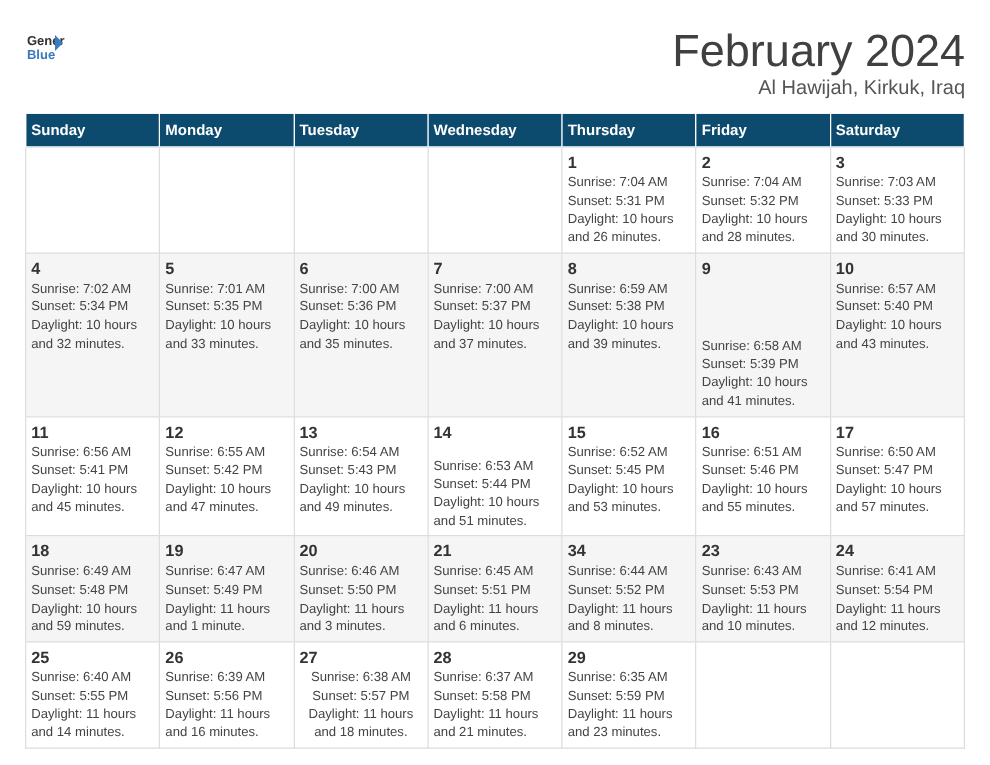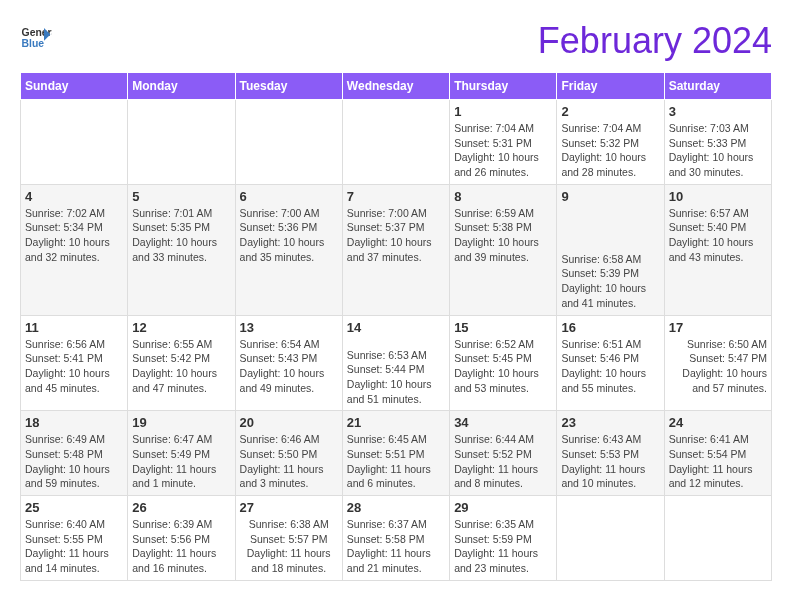--- a/index.html
+++ b/index.html
@@ -24,33 +24,33 @@
     .logo-icon {
       width: 32px;
       height: 32px;
     }
     .title-block {
       text-align: right;
     }
     .month-title {
       font-size: 36px;
       font-weight: normal;
-      color: #6d28d9;
+      color: #404040;
     }
     .location {
       font-size: 16px;
       color: #555;
     }
     table {
       width: 100%;
       border-collapse: collapse;
       font-size: 11px;
     }
     thead th {
-      background-color: #8b5cf6;
+      background-color: #0c4a6e;
       color: #fff;
       padding: 6px 4px;
       text-align: left;
       font-size: 12px;
       font-weight: bold;
       border: 1px solid #fff;
     }
     tbody td {
       vertical-align: top;
       border: 1px solid #ddd;
@@ -83,20 +83,21 @@
 <div class="header">
   <div class="logo">
     <svg class="logo-icon" viewBox="0 0 40 40">
       <text x="2" y="20" font-size="13" font-weight="bold" fill="#333" font-family="Arial">General</text>
       <text x="2" y="34" font-size="13" font-weight="bold" fill="#3a7abf" font-family="Arial">Blue</text>
       <polygon points="30,10 38,18 30,26" fill="#3a7abf"></polygon>
     </svg>
   </div>
   <div class="title-block">
     <div class="month-title">February 2024</div>
+    <div class="location">Al Hawijah, Kirkuk, Iraq</div>
   </div>
 </div>
 
 <table>
   <thead>
     <tr id="weekday-header">
     <th>Sunday</th>
         <th>Monday</th>
         <th>Tuesday</th>
         <th>Wednesday</th>
@@ -206,21 +207,21 @@
 Daylight: 10 hours and 53 minutes.</div>
         </td>
         <td>
           <div class="day-num">16</div>
           <div class="day-info" style="white-space: pre-line;">Sunrise: 6:51 AM
 Sunset: 5:46 PM
 Daylight: 10 hours and 55 minutes.</div>
         </td>
         <td>
           <div class="day-num">17</div>
-          <div class="day-info" style="white-space: pre-line; text-align: right;">Sunrise: 6:50 AM
+          <div class="day-info" style="white-space: pre-line;">Sunrise: 6:50 AM
 Sunset: 5:47 PM
 Daylight: 10 hours and 57 minutes.</div>
         </td>
       </tr>
       <tr>
         <td>
           <div class="day-num">18</div>
           <div class="day-info" style="white-space: pre-line;">Sunrise: 6:49 AM
 Sunset: 5:48 PM
 Daylight: 10 hours and 59 minutes.</div>

